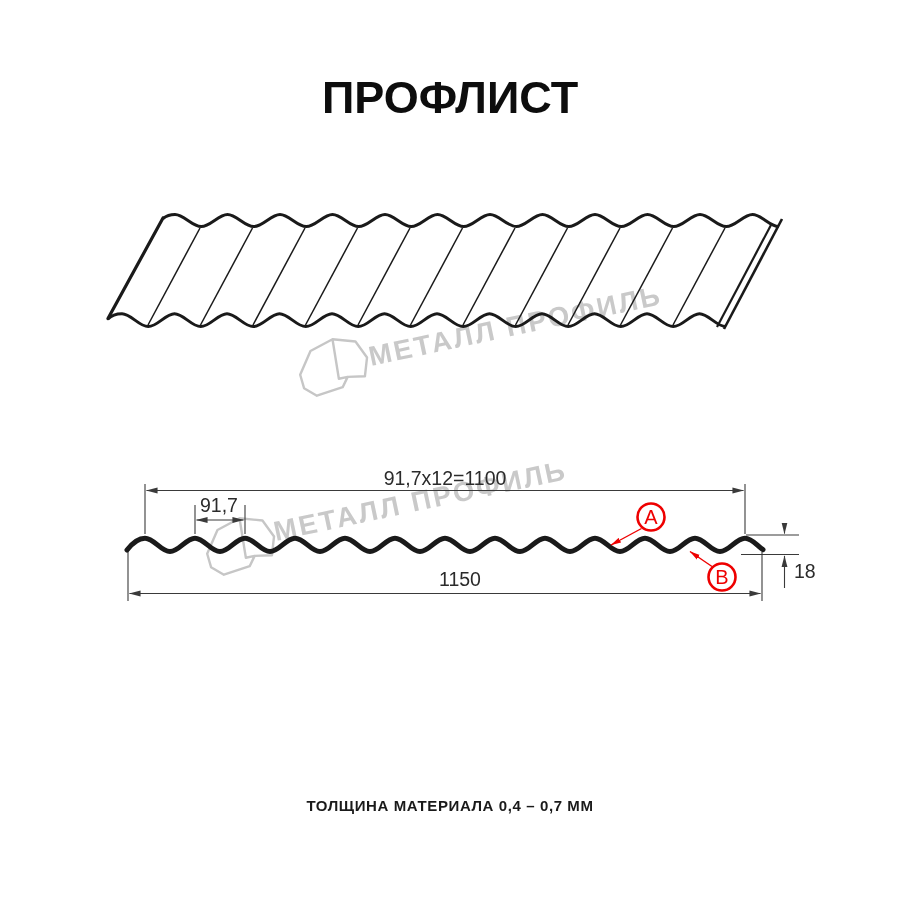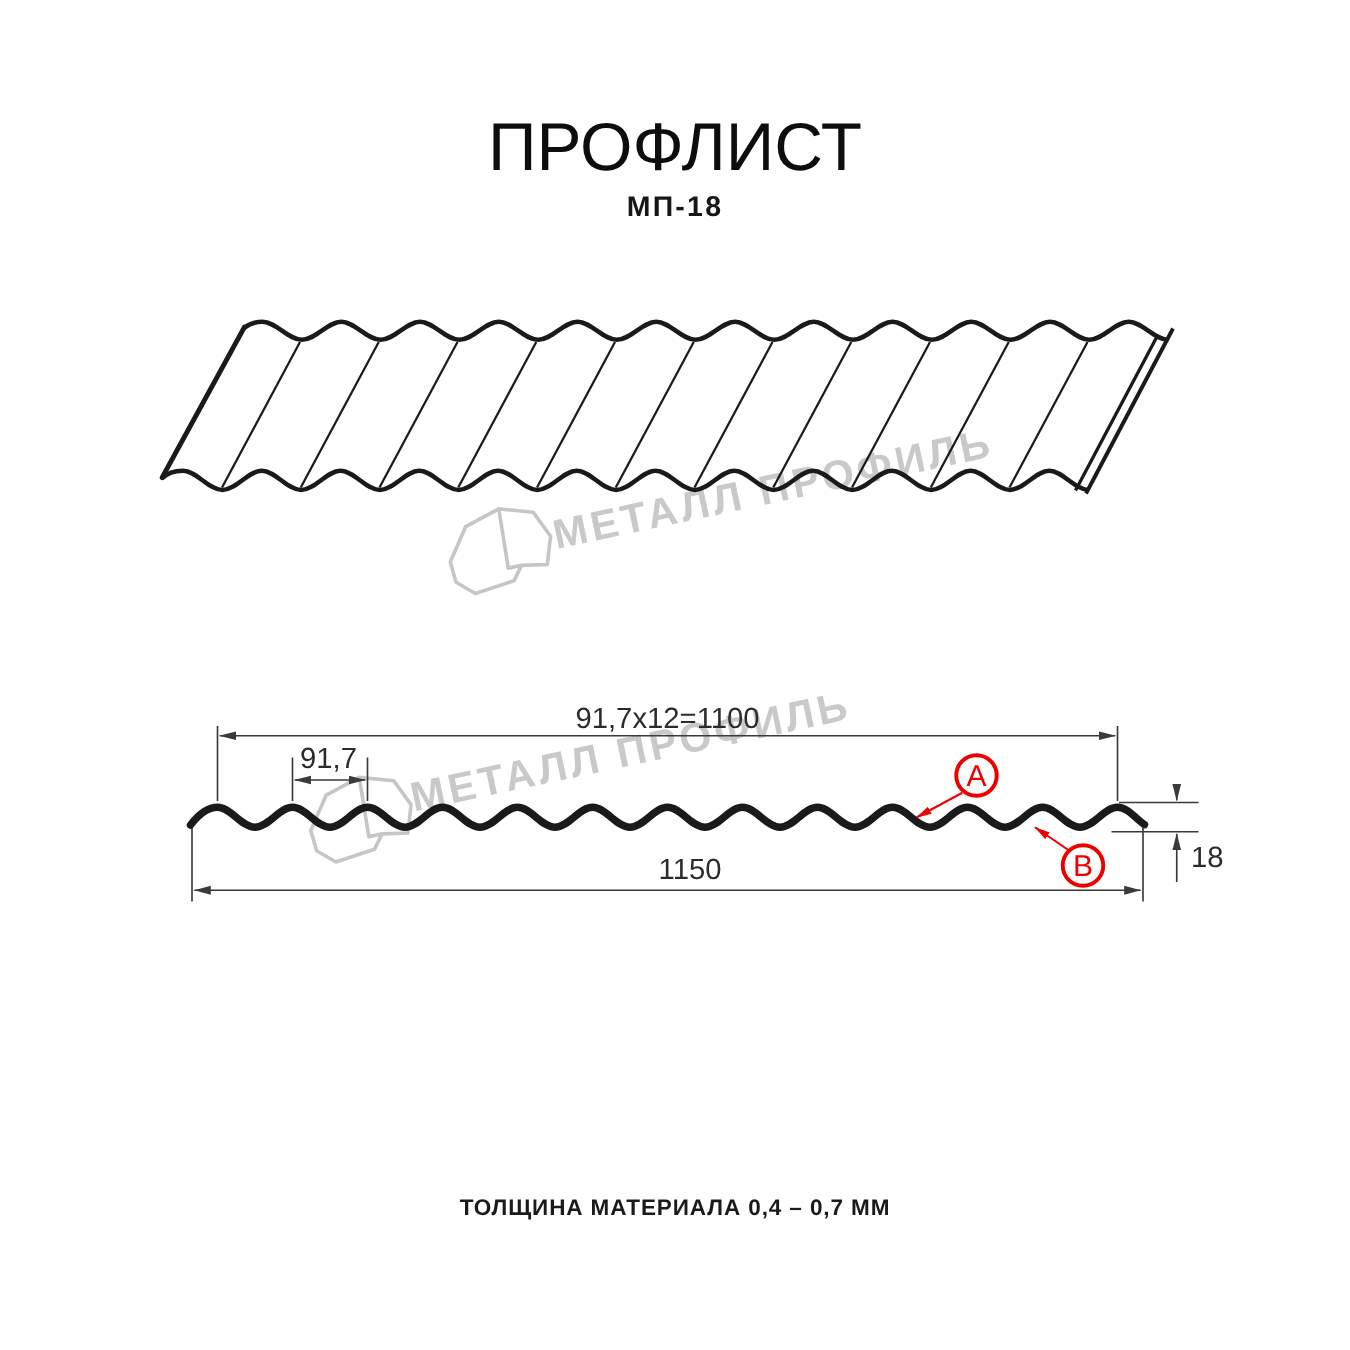--- a/index.html
+++ b/index.html
@@ -1,38 +1,37 @@
 <!DOCTYPE html>
 <html><head>
 <meta charset="utf-8">
 <style>
   html,body{margin:0;padding:0;background:#ffffff;}
   body{width:900px;height:900px;position:relative;overflow:hidden;
        font-family:"Liberation Sans",sans-serif;color:#111;}
   .stage{position:absolute;inset:0;width:900px;height:900px;}
   .title{position:absolute;top:72px;left:0;width:900px;text-align:center;
-         font-size:45px;font-weight:400;letter-spacing:0px;color:#0d0d0d;}
+         font-size:45px;font-weight:700;letter-spacing:0px;color:#0d0d0d;}
   .subtitle{position:absolute;top:128px;left:0;width:900px;text-align:center;
          font-size:19px;font-weight:700;letter-spacing:1.5px;color:#161616;}
   .footer-note{position:absolute;top:797px;left:0;width:900px;text-align:center;
          font-size:15px;font-weight:600;letter-spacing:0.6px;color:#1a1a1a;}
   svg{position:absolute;top:0;left:0;}
   .sheet-line{fill:none;stroke:#1a1a1a;}
   .dim{font-size:19.5px;fill:#2b2b2b;}
   .dimline{stroke:#3a3a3a;stroke-width:1.1;fill:none;}
   .wm-text{font-size:27.5px;font-weight:bold;letter-spacing:2.5px;}
   .marker-letter{font-size:20px;}
 </style>
 </head>
 <body>
 
 <div class="stage">
 
   <div class="title">ПРОФЛИСТ</div>
-  <div class="subtitle">МП-18</div>
 
   <svg width="900" height="900" viewBox="0 0 900 900">
     <defs>
       <marker id="dimArrow" viewBox="0 0 10 6" refX="9.6" refY="3" markerWidth="11.5" markerHeight="6.9" orient="auto-start-reverse" markerUnits="userSpaceOnUse">
         <path d="M10,3 L0,0.45 L0,5.55 Z" fill="#3a3a3a"></path>
       </marker>
       <marker id="redArrow" viewBox="0 0 10 6" refX="9.6" refY="3" markerWidth="10.5" markerHeight="6.3" orient="auto-start-reverse" markerUnits="userSpaceOnUse">
         <path d="M10,3 L0,0.45 L0,5.55 Z" fill="#ee0000"></path>
       </marker>
       <g id="mpLogo">

